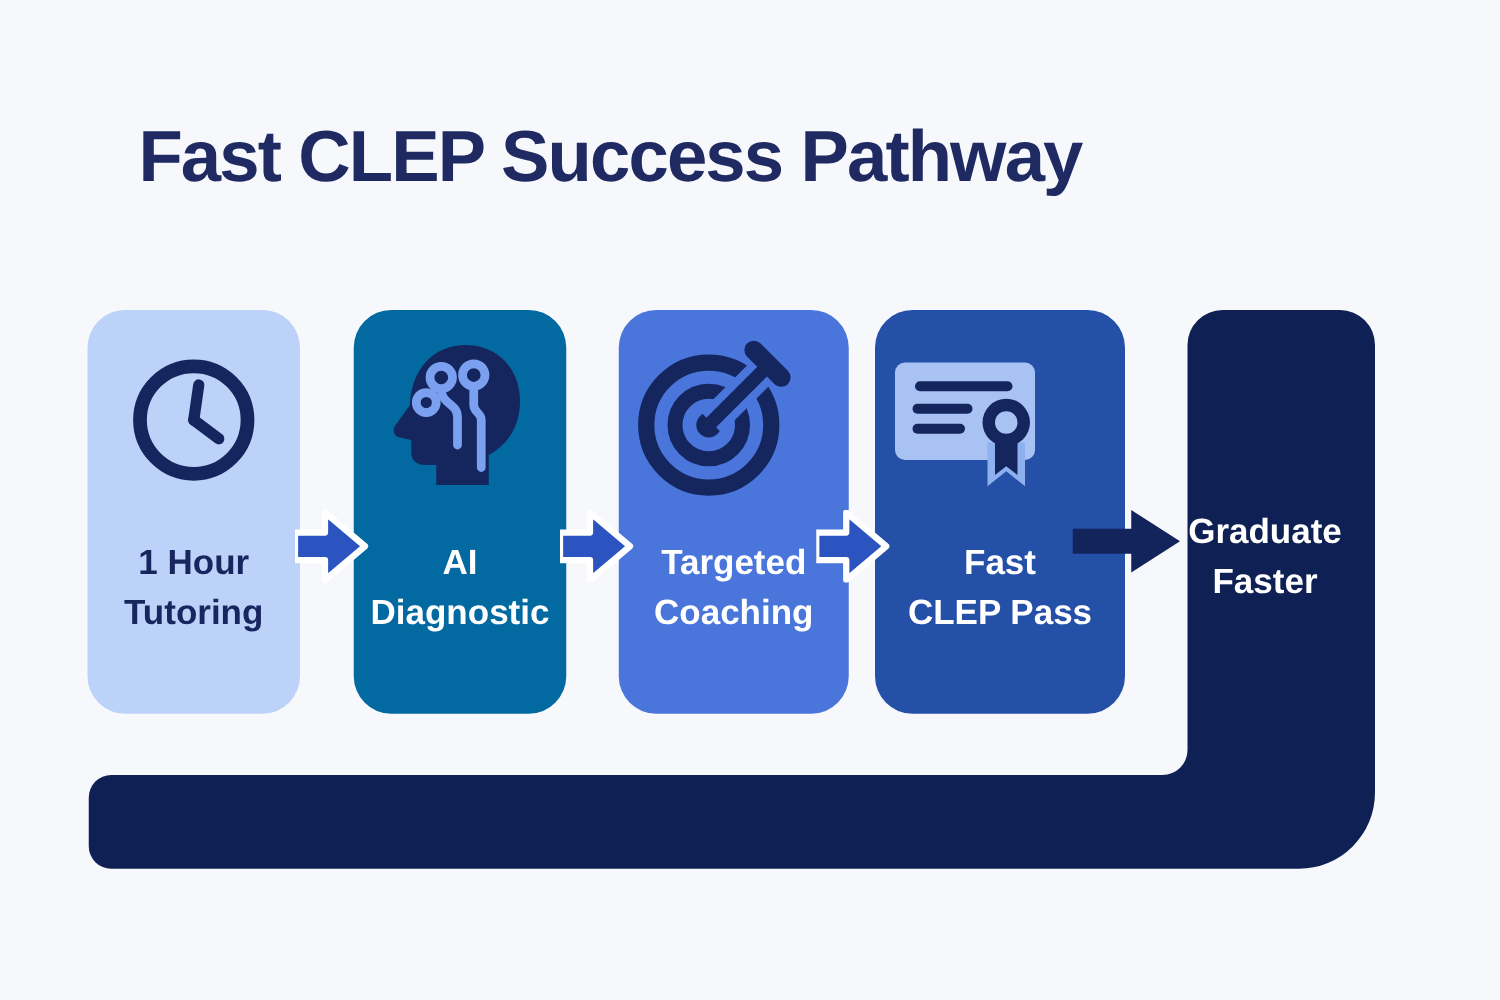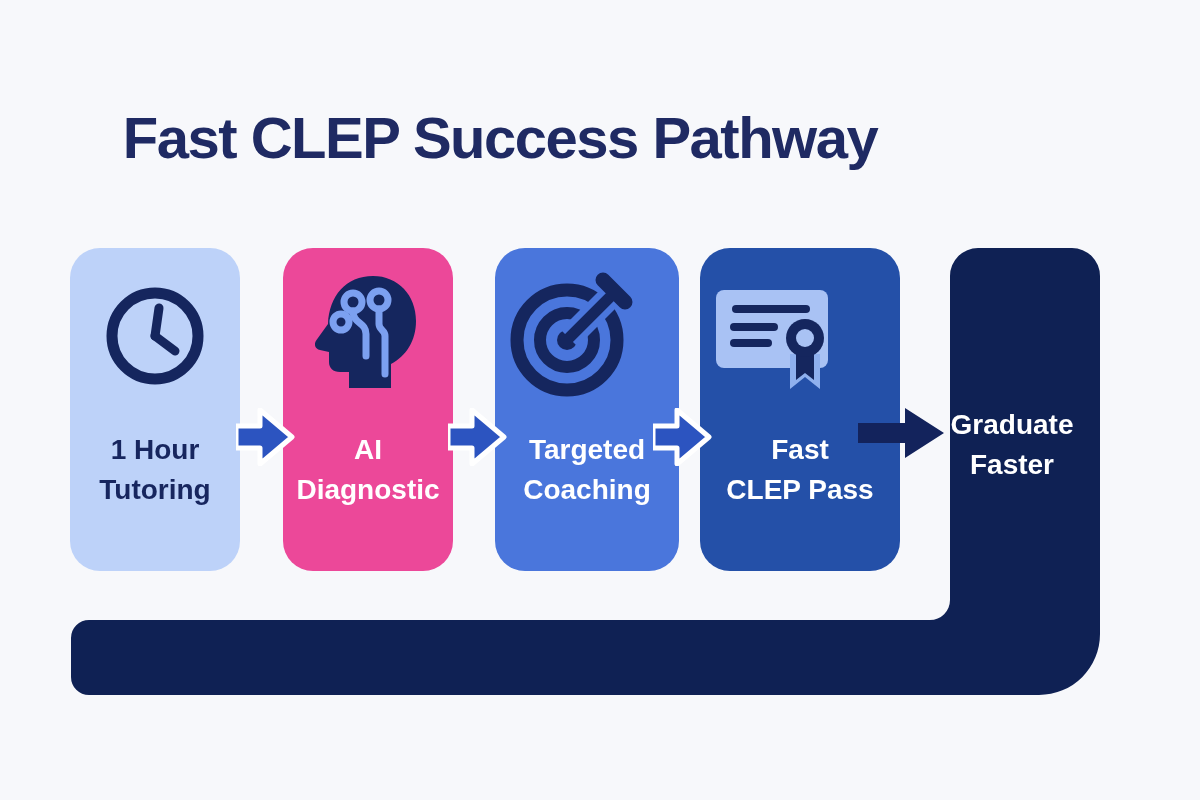--- a/index.html
+++ b/index.html
@@ -4,21 +4,21 @@
 <style>
   html,body{margin:0;padding:0;background:#e9ebf0;}
   .canvas{
     position:relative;width:1200px;height:800px;overflow:hidden;
     background:#f7f8fb;
     font-family:"Liberation Sans", sans-serif;
   }
   .title{
     position:absolute;top:92px;left:0;width:976px;
     text-align:center;font-size:58px;font-weight:700;
-    letter-spacing:-1.5px;color:#1f2a63;margin:12px;
+    letter-spacing:-1.5px;color:#1f2a63;margin:0;
   }
   .card{
     position:absolute;top:248px;height:323px;border-radius:30px;
   }
   .card-icon{position:absolute;}
   .card-label{
     position:absolute;top:182px;left:0;width:100%;
     text-align:center;font-weight:700;font-size:28px;line-height:40px;
   }
   .result-label{
@@ -48,21 +48,21 @@
       <circle cx="55" cy="55" r="43" fill="none" stroke="#15265e" stroke-width="11"></circle>
       <line x1="55" y1="55" x2="59" y2="27" stroke="#15265e" stroke-width="9" stroke-linecap="round"></line>
       <line x1="55" y1="55" x2="75" y2="70" stroke="#15265e" stroke-width="9" stroke-linecap="round"></line>
     </svg>
     <div class="card-label" style="color: rgb(23, 38, 95);">
       <div>1 Hour</div>
       <div>Tutoring</div>
     </div>
   </div>
 
-  <div class="card" style="left: 283px; width: 170px; background-color: #ec4899;">
+  <div class="card" style="left: 283px; width: 170px; background-color: #0369a1;">
     <svg class="card-icon" style="left:30px;top:24px;" width="110" height="120" viewBox="0 0 110 120">
       <path d="M 60 4 C 85 4 103 23 103 49 C 103 69 93 84 78 92 L 78 116 L 36 116 L 36 100
                L 27 100 C 20 100 16 96 16 90 L 16 80 L 7 78 C 2 77 0.5 72 3.5 68
                L 15 52 C 16 24 33 4 60 4 Z" fill="#15265e"></path>
       <g fill="none" stroke="#7ca0f0" stroke-width="7" stroke-linecap="round">
         <circle cx="40" cy="30" r="9"></circle>
         <circle cx="66" cy="28" r="9"></circle>
         <circle cx="28" cy="50" r="8"></circle>
         <path d="M 40 39 C 40 52 53 50 53 62 L 53 84"></path>
         <path d="M 66 37 L 66 52 C 66 58 72 58 72 64 L 72 102"></path>

